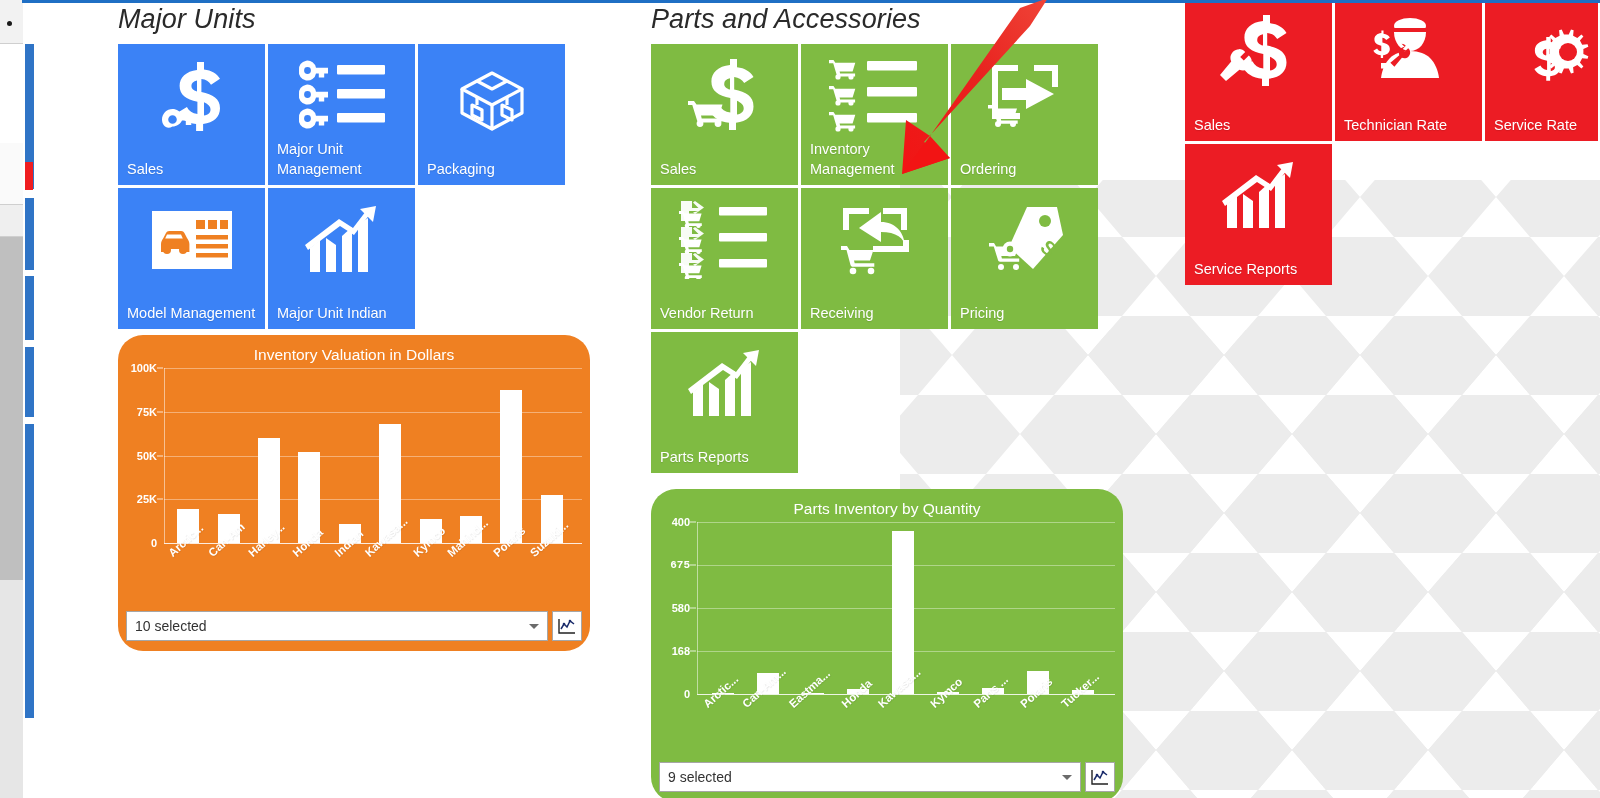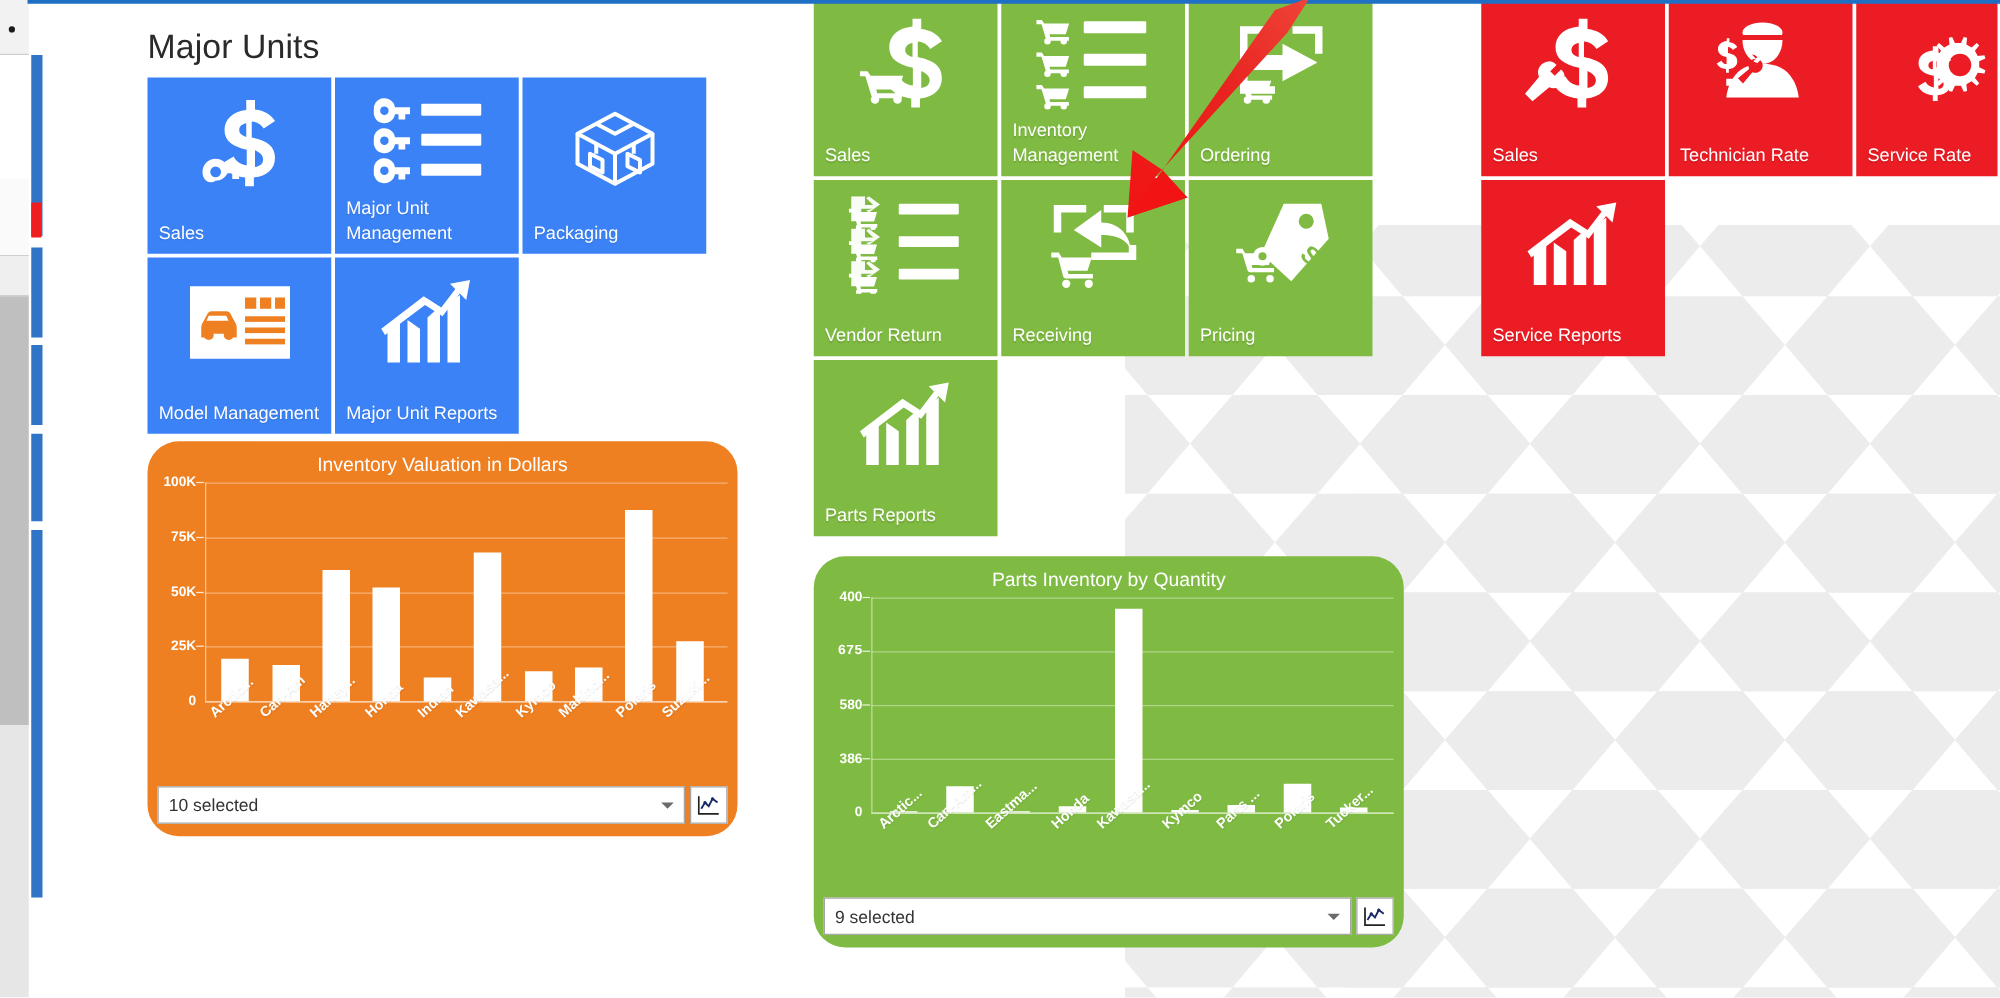--- a/index.html
+++ b/index.html
@@ -38,22 +38,23 @@
   .red-seg  { position:absolute; left:25px; width:8px; background:#ef1d20; z-index:6; }
 
   
   .col { position:absolute; top:0; z-index:2; }
   .col-major { left:118px; width:520px; }
   .col-parts { left:651px; width:520px; }
   .col-service { left:1185px; width:415px; }
 
   .section-title {
     font-size:27px; font-weight:400; color:#2a2a2a;
-    letter-spacing:.1px; line-height:1; padding-top:24px; padding-bottom:11px;
+    letter-spacing:.1px; line-height:1; padding-top:6px; padding-bottom:11px;
     white-space:nowrap;
+    font-style:italic;
   }
 
   
   .tile-row { display:flex; gap:3px; margin-bottom:3px; }
   .tile {
     position:relative; width:147px; height:141px;
     color:#ffffff; overflow:hidden; flex:0 0 auto;
   }
   .tile.orange { background:#3b82f6; }
   .tile.green  { background:#7fbb42; }
@@ -275,21 +276,21 @@
       <div class="tile-icon">
         <svg width="76" height="72" viewBox="0 0 76 72" fill="#fff">
           <path d="M6 68 L6 44 L16 36 L16 68 Z"></path>
           <path d="M22 68 L22 34 L32 41 L32 68 Z"></path>
           <path d="M38 68 L38 32 L48 23 L48 68 Z"></path>
           <path d="M54 68 L54 21 L64 14 L64 68 Z"></path>
           <path d="M4 46 L36 22 L50 31 L66 10 L62 7 L49 24 L35 15 L1 41 Z"></path>
           <path d="M72 2 L56 5 L69 18 Z"></path>
         </svg>
       </div>
-      <div class="tile-label">Major Unit Reports</div>
+      <div class="tile-label">Major Unit Indian</div>
     </div>
   </div>
 
   <div class="chart-card orange" style="margin-top:6px;">
     <div class="chart-title">Inventory Valuation in Dollars</div>
     <div class="plot">
       <div class="axis-v"></div>
       <div class="gridline" style="top:0%;"></div>
       <div class="gridline" style="top:25%;"></div>
       <div class="gridline" style="top:50%;"></div>
@@ -384,20 +385,21 @@
           <polyline points="3,11 6,6 9,9 12,3 16,6" fill="none" stroke="#1a2b6b" stroke-width="1.5"></polyline>
           <circle cx="6" cy="6" r="1.3" fill="#1a2b6b"></circle>
             <circle cx="12" cy="3" r="1.3" fill="#1a2b6b"></circle>
         </svg>
       </div>
     </div>
   </div>
 </div>
 
 <div class="col col-parts">
+  <div class="section-title">Parts and Accessories</div>
 
   <div class="tile-row">
     <div class="tile green">
       <div class="tile-icon">
         <svg width="82" height="78" viewBox="0 0 82 78" fill="#fff">
           <path d="M46 2h7v8.2c7.8.8 13.4 4.4 16.5 9.7l-9.3 6.2c-2.1-3.4-5.4-5.6-10-6v12.5c11.9 2.7 19.3 6.6 19.3 16.9 0 8.9-6.6 15.1-17.5 16.2v7.3h-7v-7.3c-9-.8-15.8-5-19.3-11.7l9.7-5.8c2.2 4.2 5.6 6.7 10.9 7.3v-14.4C34 38.4 27.4 34 27.4 24.5 27.4 16 34 9.3 46 8.1V2zm0 19.3c-3.7.6-5.8 2.7-5.8 5.6 0 2.7 1.7 4.3 5.8 5.7V21.3zm7 22.4v13.8c4.5-.6 6.7-2.9 6.7-6.2 0-3.3-2.2-5.3-6.7-7.6z"></path>
           <path d="M4 44h6l2.5 3.5h26l-3.5 11H17l.7 3h19.8v4H15.5c-1.2 0-2.1-.8-2.4-1.9L8.3 48H4v-4zm12 26a3.4 3.4 0 110-6.8 3.4 3.4 0 010 6.8zm18 0a3.4 3.4 0 110-6.8 3.4 3.4 0 010 6.8z"></path>
         </svg>
       </div>
       <div class="tile-label">Sales</div>
@@ -519,21 +521,21 @@
       <div class="gridline zero" style="top:100%;"></div>
 
       <span class="tickmark" style="top:0%;"></span>
       <span class="tickmark" style="top:25%;"></span>
       <span class="tickmark" style="top:50%;"></span>
       <span class="tickmark" style="top:75%;"></span>
 
       <span class="ytick" style="top:0%;">400</span>
       <span class="ytick" style="top:25%;font-family:Liberation Mono, monospace;">675</span>
       <span class="ytick" style="top:50%;">580</span>
-      <span class="ytick" style="top:75%;">386</span>
+      <span class="ytick" style="top:75%;">168</span>
       <span class="ytick" style="top:100%;">0</span>
 
       <div class="bars">
           <div class="barcell">
             <div class="bar" title="Arctic...: 4" style="height: 0.45%;"></div>
           </div>
           <div class="barcell">
             <div class="bar" title="Can-Am...: 110" style="height: 12.2222%;"></div>
           </div>
           <div class="barcell">

